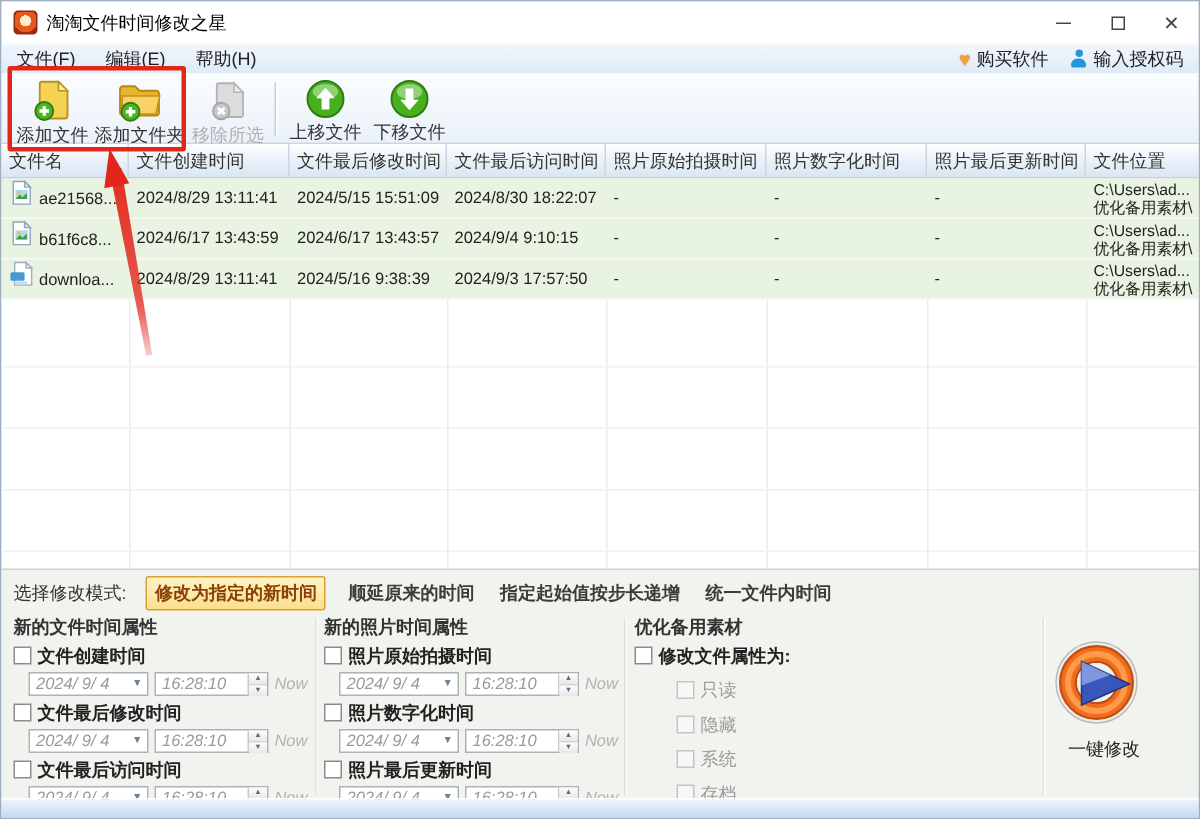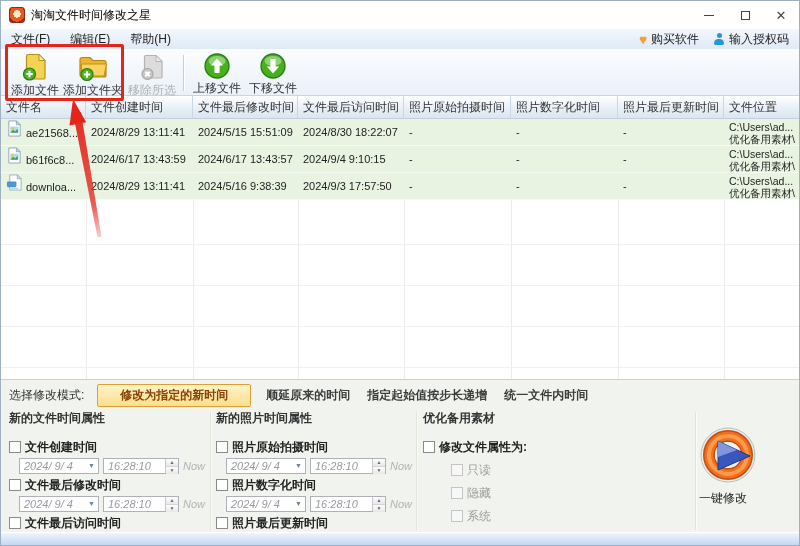--- a/index.html
+++ b/index.html
@@ -51,46 +51,46 @@
   #empty-grid { position:absolute; top:199px; left:0; width:800px; height:179px; background:#ffffff; }
   .vline { position:absolute; top:0; bottom:0; width:1px; background:#ececec; }
   .hline { position:absolute; left:0; right:0; height:1px; background:#f1f1f1; }
 
   
   #bottom { position:absolute; top:378px; left:0; right:0; height:156px; background:#f1f4ee; border-top:1px solid #cdd3c9; }
   #mode-bar { position:absolute; top:4px; left:8px; right:4px; height:22px; display:flex; align-items:center; gap:13px; }
   #mode-label { font-size:12px; color:#333; }
   .mode-tab { font-size:12px; font-weight:bold; color:#3c3c3c; white-space:nowrap; padding:2px 2px; }
   .mode-tab.selected { background:linear-gradient(#fff3c6,#fbdf8e); border:1px solid #dd9f33; border-radius:2px;
-    color:#8a4205; padding:2px 22px; }
+    color:#8a4205; padding:2px 5px; }
 
   .panel { position:absolute; top:30px; }
   #panel-file { left:8px; width:196px; }
   #panel-photo { left:215px; width:196px; }
   #panel-attr { left:422px; width:230px; }
-  .panel-title { font-size:12px; font-weight:bold; color:#333; margin-bottom:12px; white-space:nowrap; }
+  .panel-title { font-size:12px; font-weight:bold; color:#333; margin-bottom:2px; white-space:nowrap; }
   .chk-row { display:flex; align-items:center; gap:4px; height:16px; margin-top:1px; }
   .cb { width:12px; height:12px; background:#fff; border:1px solid #8a8a8a; flex:none; }
   .cb.dis { border-color:#c4c4c4; background:#f7f7f7; }
   .chk-label { font-size:12px; font-weight:bold; color:#222; white-space:nowrap; }
   .chk-label.dis { color:#9b9b9b; font-weight:normal; }
   .ctl-row { display:flex; align-items:center; gap:4px; margin:2px 0 3px 10px; height:17px;font-style:italic; }
   .datebox { width:84px; height:16px; background:#fff; border:1px solid #aeb2b8; display:flex; align-items:center;
     font-size:11px; color:#9a9a9a; padding-left:4px; }
   .datebox .chev { margin-left:auto; font-size:7px; color:#69849c; padding-right:3px; }
   .timebox { width:80px; height:16px; background:#fff; border:1px solid #aeb2b8; display:flex; font-size:11px; color:#9a9a9a; }
   .timebox .tval { flex:1; padding-left:4px; line-height:14px; }
   .spin { width:13px; display:flex; flex-direction:column; border-left:1px solid #c9c9c9; }
   .spin span { flex:1; font-size:5px; line-height:7px; text-align:center; color:#5f6b77; background:linear-gradient(#fdfdfd,#e8e8e8); }
   .spin span + span { border-top:1px solid #d5d5d5; }
   .now-label { font-size:11px; color:#b3b3b3; }
   .attr-option { margin-left:28px; }
   .panel-sep { position:absolute; top:32px; height:118px; width:1px; background:#dfe3da; box-shadow:1px 0 0 #fbfcf9; }
 
-  #action-area { position:absolute; top:46px; left:698px; width:96px; text-align:left; }
+  #action-area { position:absolute; top:46px; left:663px; width:96px; text-align:right; }
   #action-label { font-size:12px; color:#222; margin-top:2px; }
 
   
   #statusbar { position:absolute; bottom:0; left:0; right:0; height:13px;
     background:linear-gradient(#eef5fd,#c2d8f1); border-top:1px solid #ffffff; }
 
   
   #anno-rect { position:absolute; left:4px; top:43px; width:119px; height:57px; border:3px solid #e3261c; border-radius:2px; pointer-events:none; z-index:50; }
   #anno-arrow { position:absolute; left:0; top:0; pointer-events:none; z-index:50; }
 </style>

